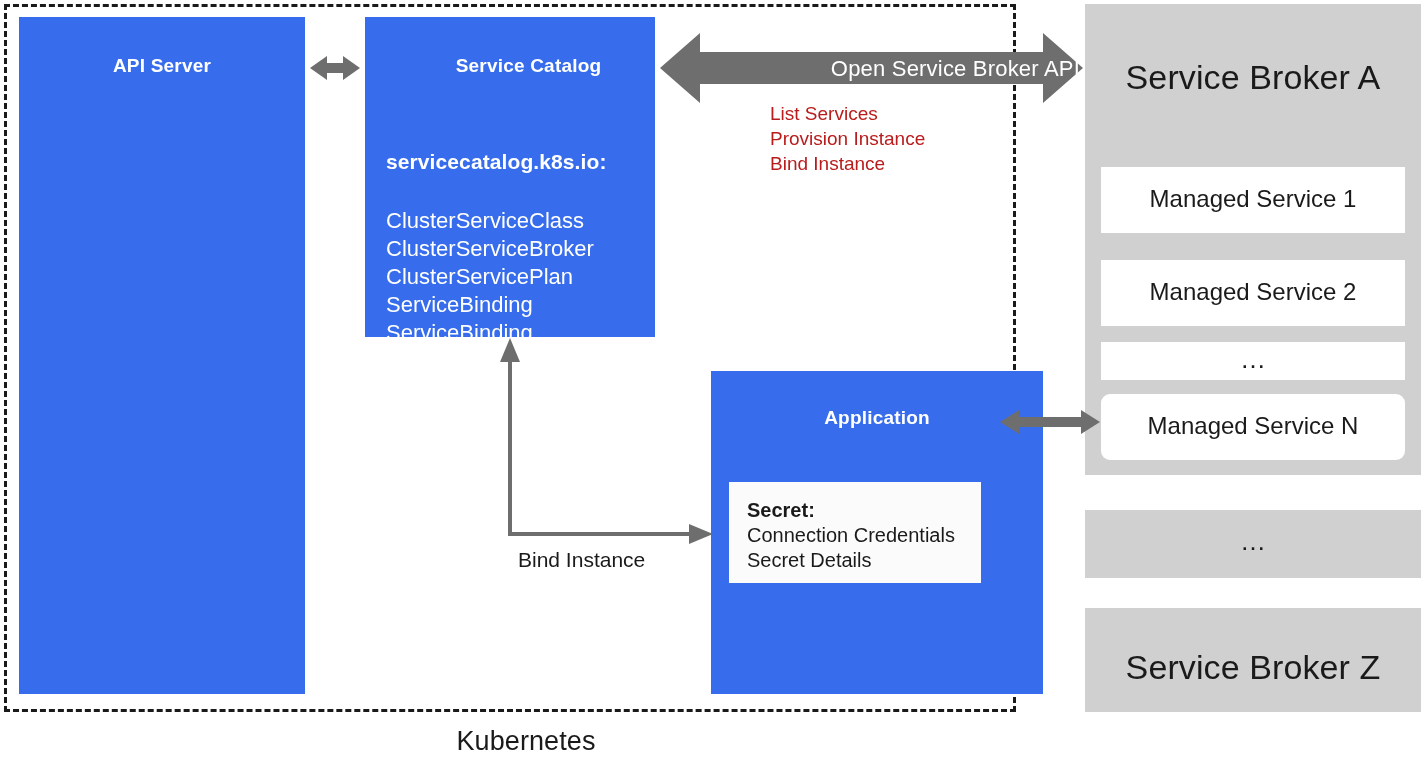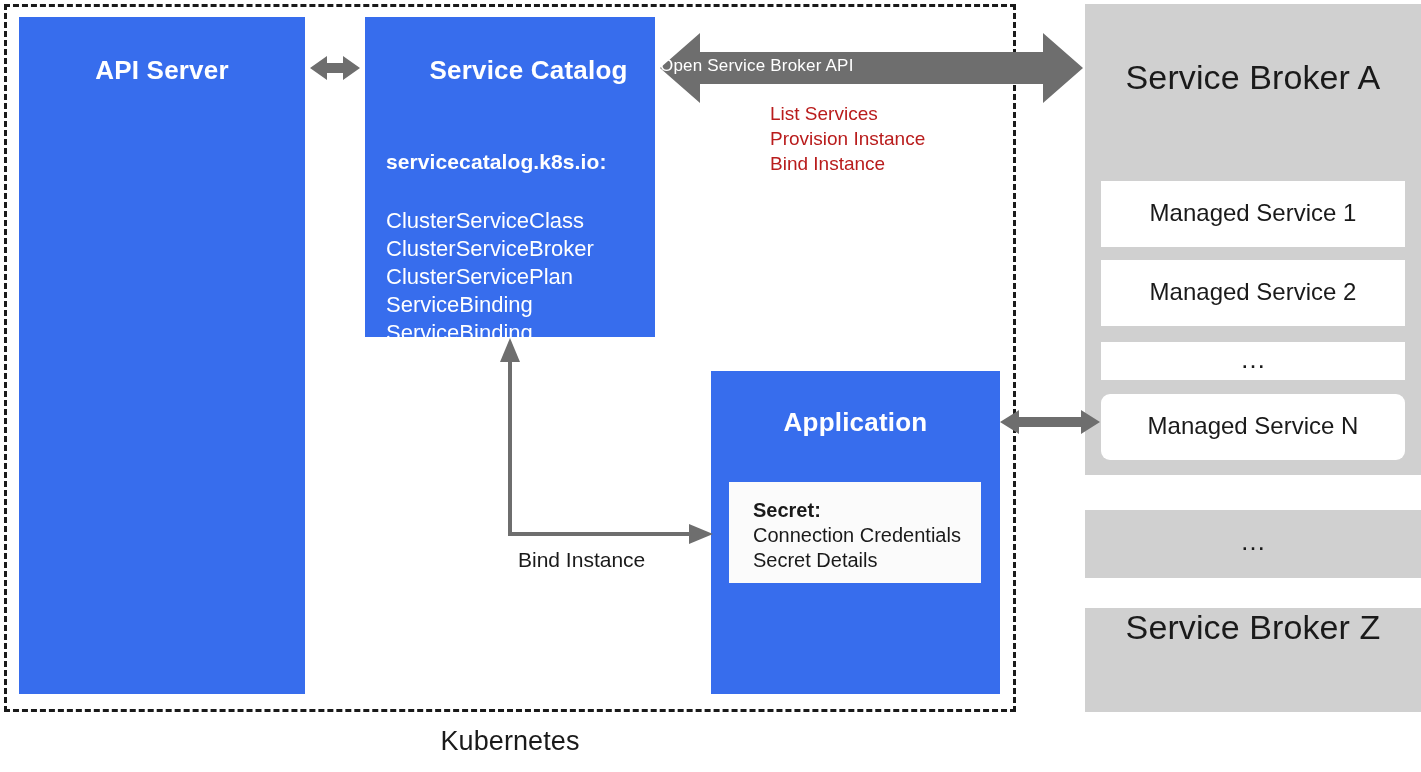--- a/index.html
+++ b/index.html
@@ -26,40 +26,40 @@
     left: 4px;
     top: 4px;
     width: 1012px;
     height: 708px;
     border: 3px dashed #1a1a1a;
     box-sizing: border-box;
     background: transparent;
   }
   .k8s-caption {
     position: absolute;
-    left: 4px;
+    left: 20px;
     top: 726px;
     width: 1012px;
     text-align: center;
     font-size: 27px;
     color: #1a1a1a;
     letter-spacing: 0.1px;
   }
 
   
   .blue-box {
     position: absolute;
     background: #376ded;
     box-sizing: border-box;
   }
   .blue-title {
     color: #ffffff;
     font-weight: bold;
     text-align: center;
-    font-size: 26px;
+    font-size: 19px;
     letter-spacing: 0.2px;
   }
 
   
   #api-server {
     left: 19px;
     top: 17px;
     width: 286px;
     height: 677px;
   }
@@ -95,37 +95,37 @@
     color: #ffffff;
     font-size: 22px;
     line-height: 28px;
   }
   .sc-list div { white-space: nowrap; }
 
   
   #application {
     left: 711px;
     top: 371px;
-    width: 289px;
+    width: 332px;
     height: 323px;
   }
   #application .blue-title {
     margin-top: 36px;
   }
   .secret-box {
     position: absolute;
     left: 18px;
     top: 111px;
     width: 252px;
     height: 101px;
     background: #fbfbfb;
     box-sizing: border-box;
   }
   .secret-inner {
-    padding: 16px 0 0 24px;
+    padding: 16px 0 0 18px;
     font-size: 20px;
     line-height: 25px;
     color: #1a1a1a;
   }
   .secret-inner .secret-label { font-weight: bold; }
 
   
   .broker-panel {
     position: absolute;
     left: 1085px;
@@ -138,62 +138,62 @@
   #broker-z { top: 608px; height: 104px; }
 
   .broker-title {
     text-align: center;
     font-size: 34px;
     color: #1a1a1a;
     letter-spacing: 0.1px;
   }
   #broker-a .broker-title { padding-top: 54px; }
   #broker-ellipsis .broker-title { padding-top: 16px; font-size: 26px; }
-  #broker-z .broker-title { }
+  #broker-z .broker-title { padding-top: 40px; }
 
   .managed-service {
     position: absolute;
     left: 16px;
     width: 304px;
     background: #ffffff;
     box-sizing: border-box;
     text-align: center;
     color: #1a1a1a;
     font-size: 24px;
   }
   .managed-service span { display: block; }
   .ms-tall { height: 66px; }
   .ms-tall span { padding-top: 18px; }
   .ms-short { height: 38px; }
   .ms-short span { padding-top: 2px; font-size: 26px; }
 
-  #ms-1 { top: 177px; }
+  #ms-1 { top: 163px; }
   #ms-2 { top: 256px; }
   #ms-dots { top: 338px; }
   #ms-n { top: 390px; border-radius: 9px; }
 
   
   #connectors {
     position: absolute;
     left: 0;
     top: 0;
     width: 1421px;
     height: 772px;
     pointer-events: none;
   }
 
   
   .osb-label {
     position: absolute;
     left: 660px;
     top: 56px;
     width: 420px;
-    text-align: left;
-    color: #ffffff;
-    font-size: 17px;
+    text-align: right;
+    color: #ffffff;
+    font-size: 22px;
     letter-spacing: 0.2px;
   }
   .osb-ops {
     position: absolute;
     left: 770px;
     top: 101px;
     color: #b91c1c;
     font-size: 19px;
     line-height: 25px;
   }

